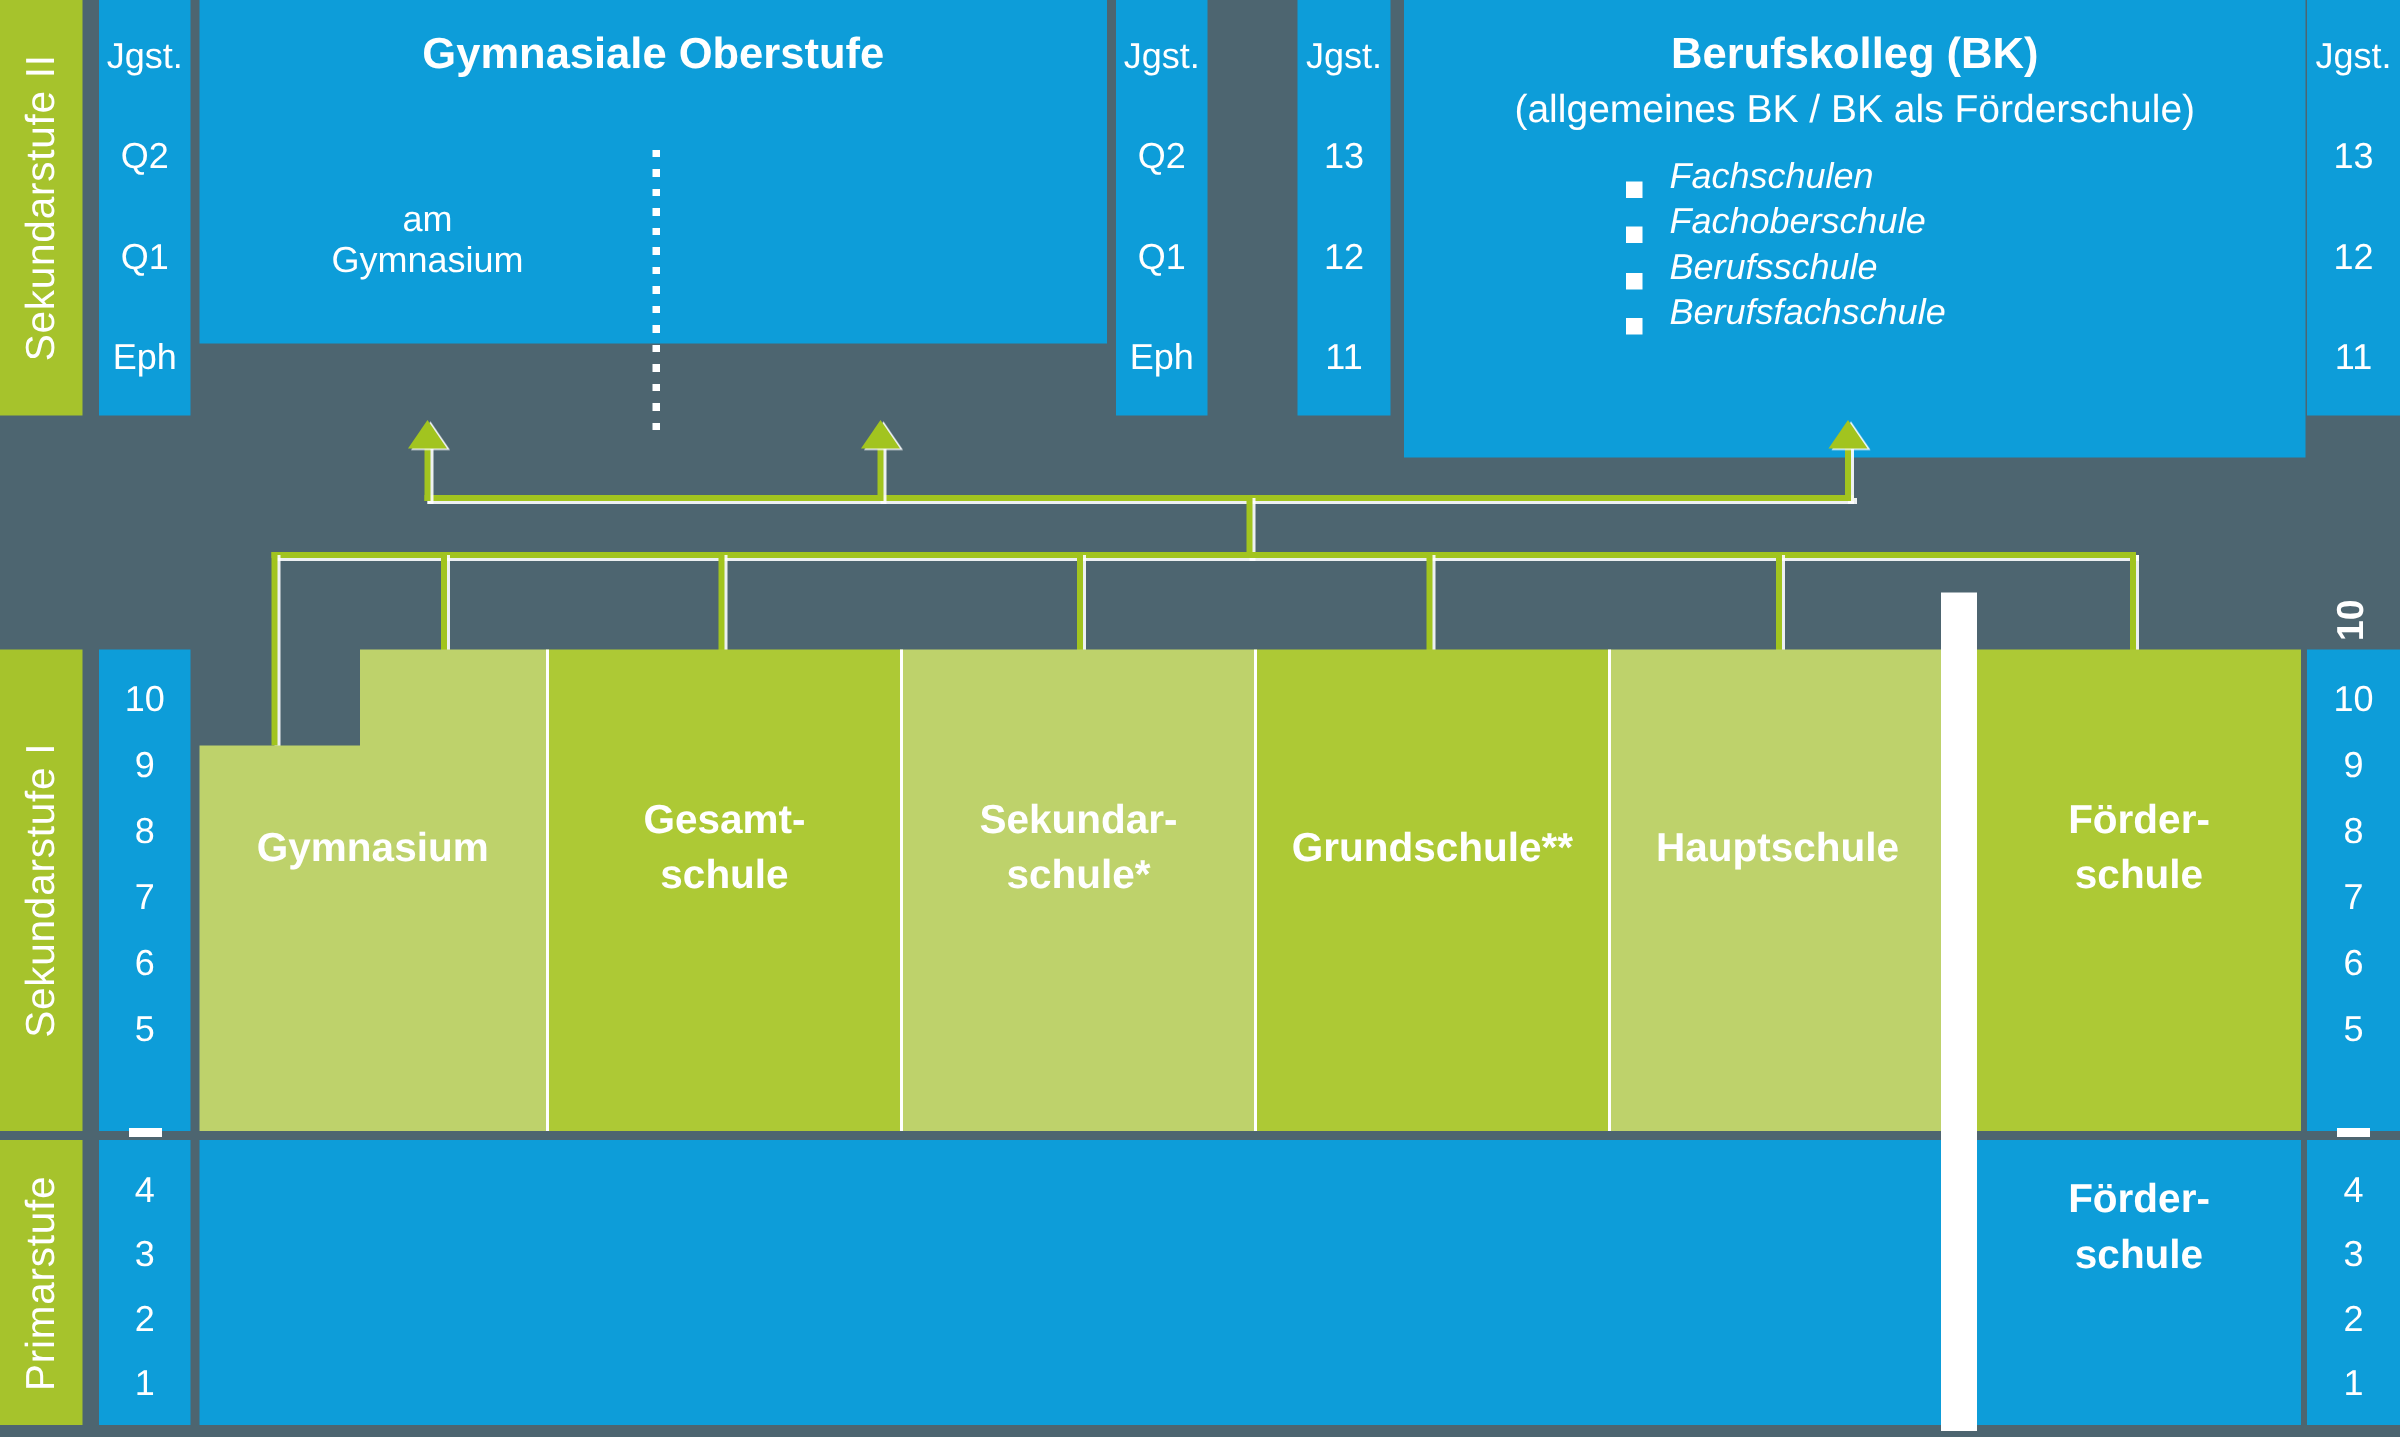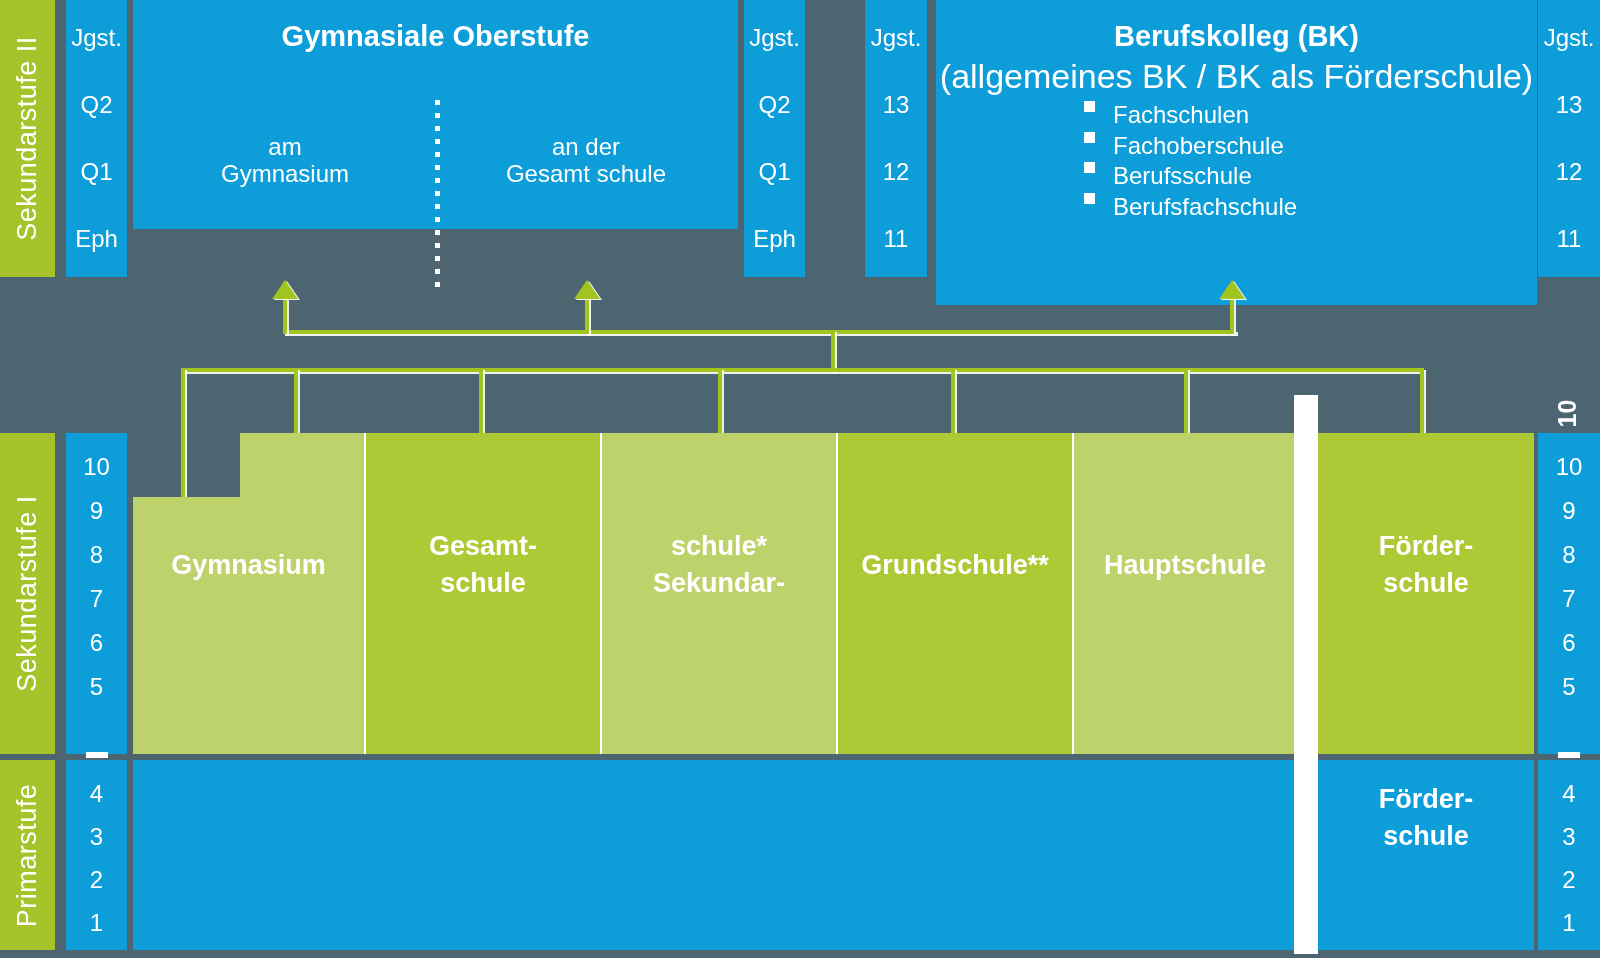--- a/index.html
+++ b/index.html
@@ -17,23 +17,23 @@
   .gcol.sek2 .cell{height:67px;}
   .gcol.sek2{padding-top:4px;}
   .gcol.sek1{padding-top:12px;}
   .gcol.sek1 .cell{height:44px;}
   .gcol.primar{padding-top:12px;}
   .gcol.primar .cell{height:43px;}
   .bluebox{position:absolute;background:var(--blue);}
   .box-title{position:absolute;top:20px;left:0;right:0;text-align:center;
     font-size:29px;font-weight:bold;}
   .twoline{position:absolute;width:220px;text-align:center;font-size:24px;line-height:27px;}
-  .bk-subtitle{position:absolute;top:57px;left:0;right:0;text-align:center;font-size:34px;}
+  .bk-subtitle{position:absolute;top:57px;left:0;right:0;text-align:center;font-size:26px;}
   .bk-list{position:absolute;top:101px;left:148px;list-style:none;margin:0;padding:0;}
-  .bk-list li{height:30.5px;display:flex;align-items:flex-start;font-size:24px;}
+  .bk-list li{height:30.5px;display:flex;align-items:flex-end;font-size:24px;font-style:italic;}
   .bullet{width:11px;height:11px;background:#fff;margin-right:18px;flex:0 0 auto;}
   .school{position:absolute;top:433px;height:321px;}
   .school.sep{border-left:2px solid #fff;}
   .lightg{background:var(--light-green);}
   .darkg{background:var(--dark-green);}
   .school-label{position:absolute;top:95px;left:0;right:0;height:74px;
     display:flex;flex-direction:column;justify-content:center;text-align:center;
     font-size:27px;font-weight:bold;line-height:37px;}
   .gympart{position:absolute;background:var(--light-green);}
   .cline{position:absolute;background:var(--connector);box-shadow:2px 2px 0 rgba(255,255,255,.9);}
@@ -87,24 +87,20 @@
     <div class="cell">12</div>
     <div class="cell">11</div>
   </div>
 
   <div class="bluebox" style="left:133px;top:0;width:605px;height:229px;">
     <div class="box-title">Gymnasiale Oberstufe</div>
     <div class="twoline" style="left:42px;top:133px;">
       <div>am</div>
       <div>Gymnasium</div>
     </div>
-    <div class="twoline" style="left:343px;top:133px;">
-      <div>an der</div>
-      <div>Gesamt schule</div>
-    </div>
   </div>
   <div class="dotted-divider"></div>
 
   <div class="bluebox" style="left:936px;top:0;width:601px;height:305px;">
     <div class="box-title">Berufskolleg (BK)</div>
     <div class="bk-subtitle">(allgemeines BK / BK als Förderschule)</div>
     <ul class="bk-list">
       <li>
           <span class="bullet"></span>
           <span>Fachschulen</span>
@@ -166,22 +162,22 @@
     </div>
   </div>
   <div class="school darkg sep" style="left:364px;width:234px;">
     <div class="school-label">
       <div>Gesamt-</div>
       <div>schule</div>
     </div>
   </div>
   <div class="school lightg sep" style="left:600px;width:234px;">
     <div class="school-label">
+      <div>Sekundar-</div>
       <div>schule*</div>
-      <div>Sekundar-</div>
     </div>
   </div>
   <div class="school darkg sep" style="left:836px;width:234px;">
     <div class="school-label">
       <div>Grundschule**</div>
     </div>
   </div>
   <div class="school lightg sep" style="left:1072px;width:222px;">
     <div class="school-label">
       <div>Hauptschule</div>

